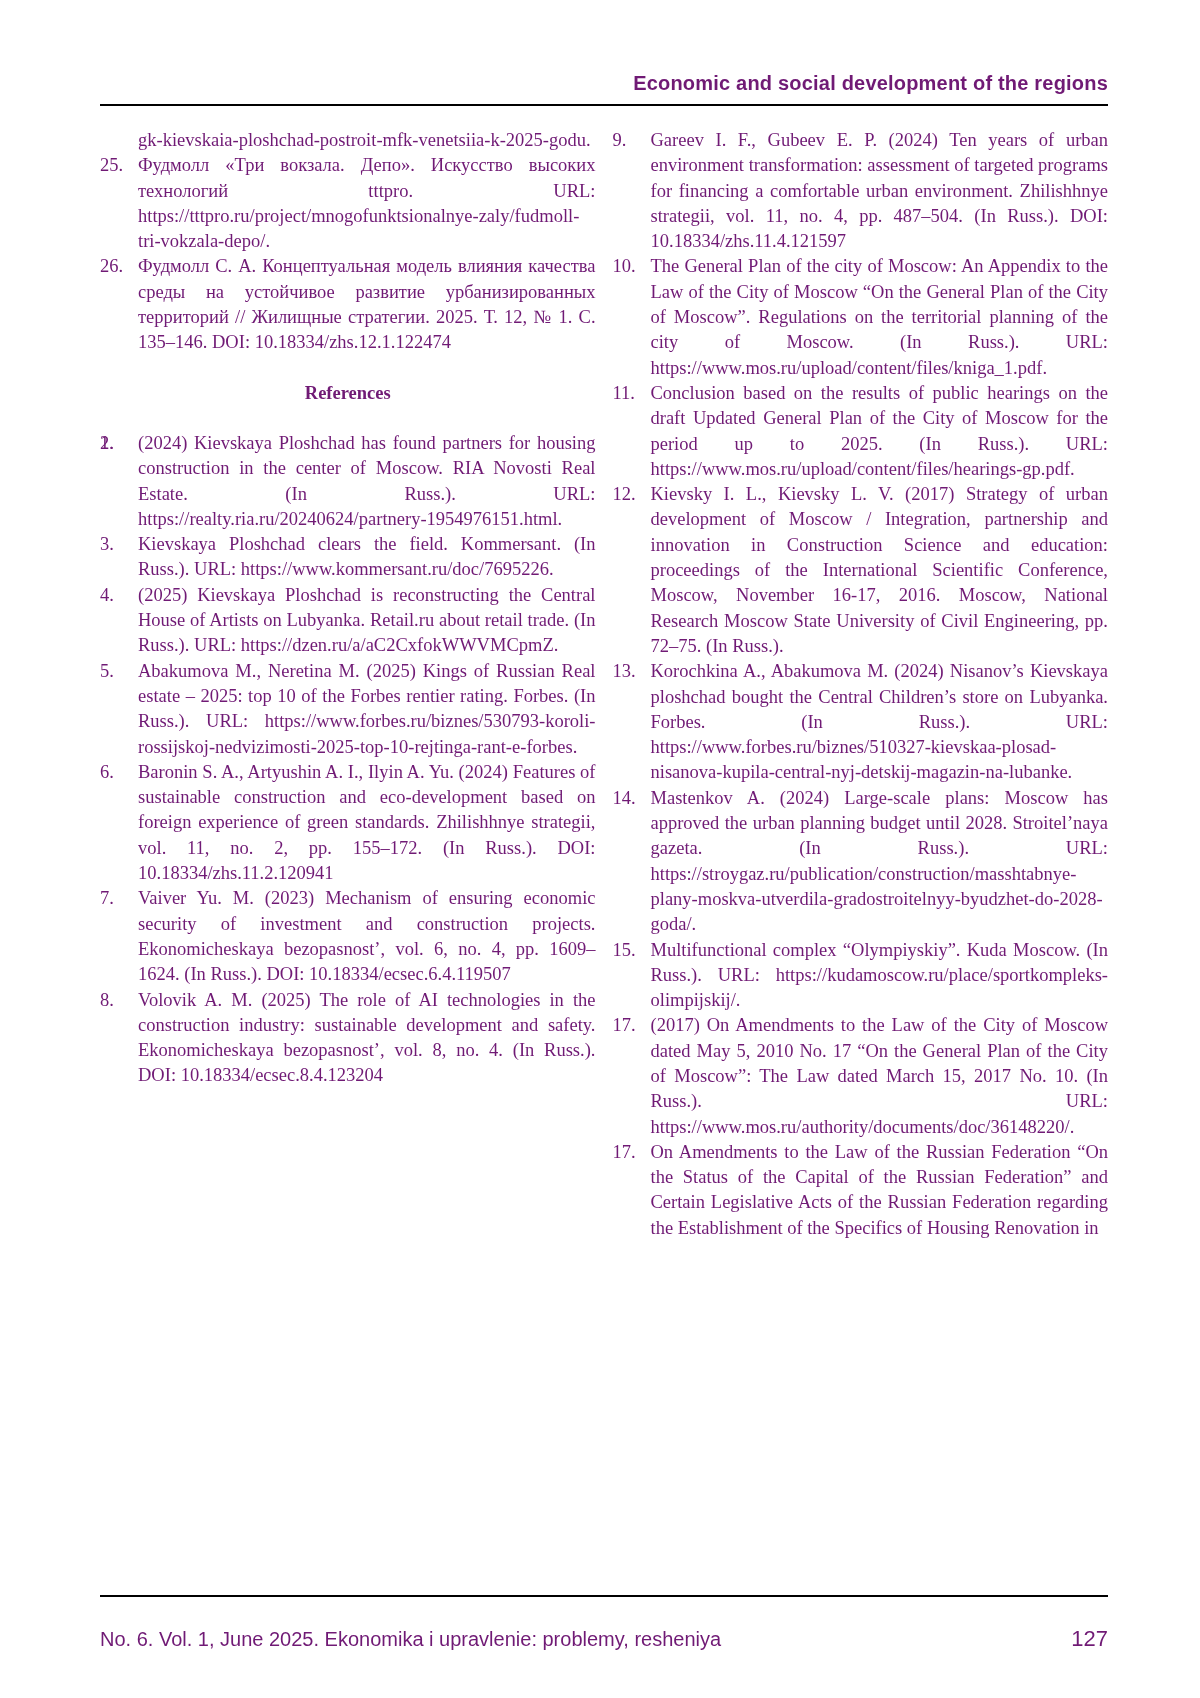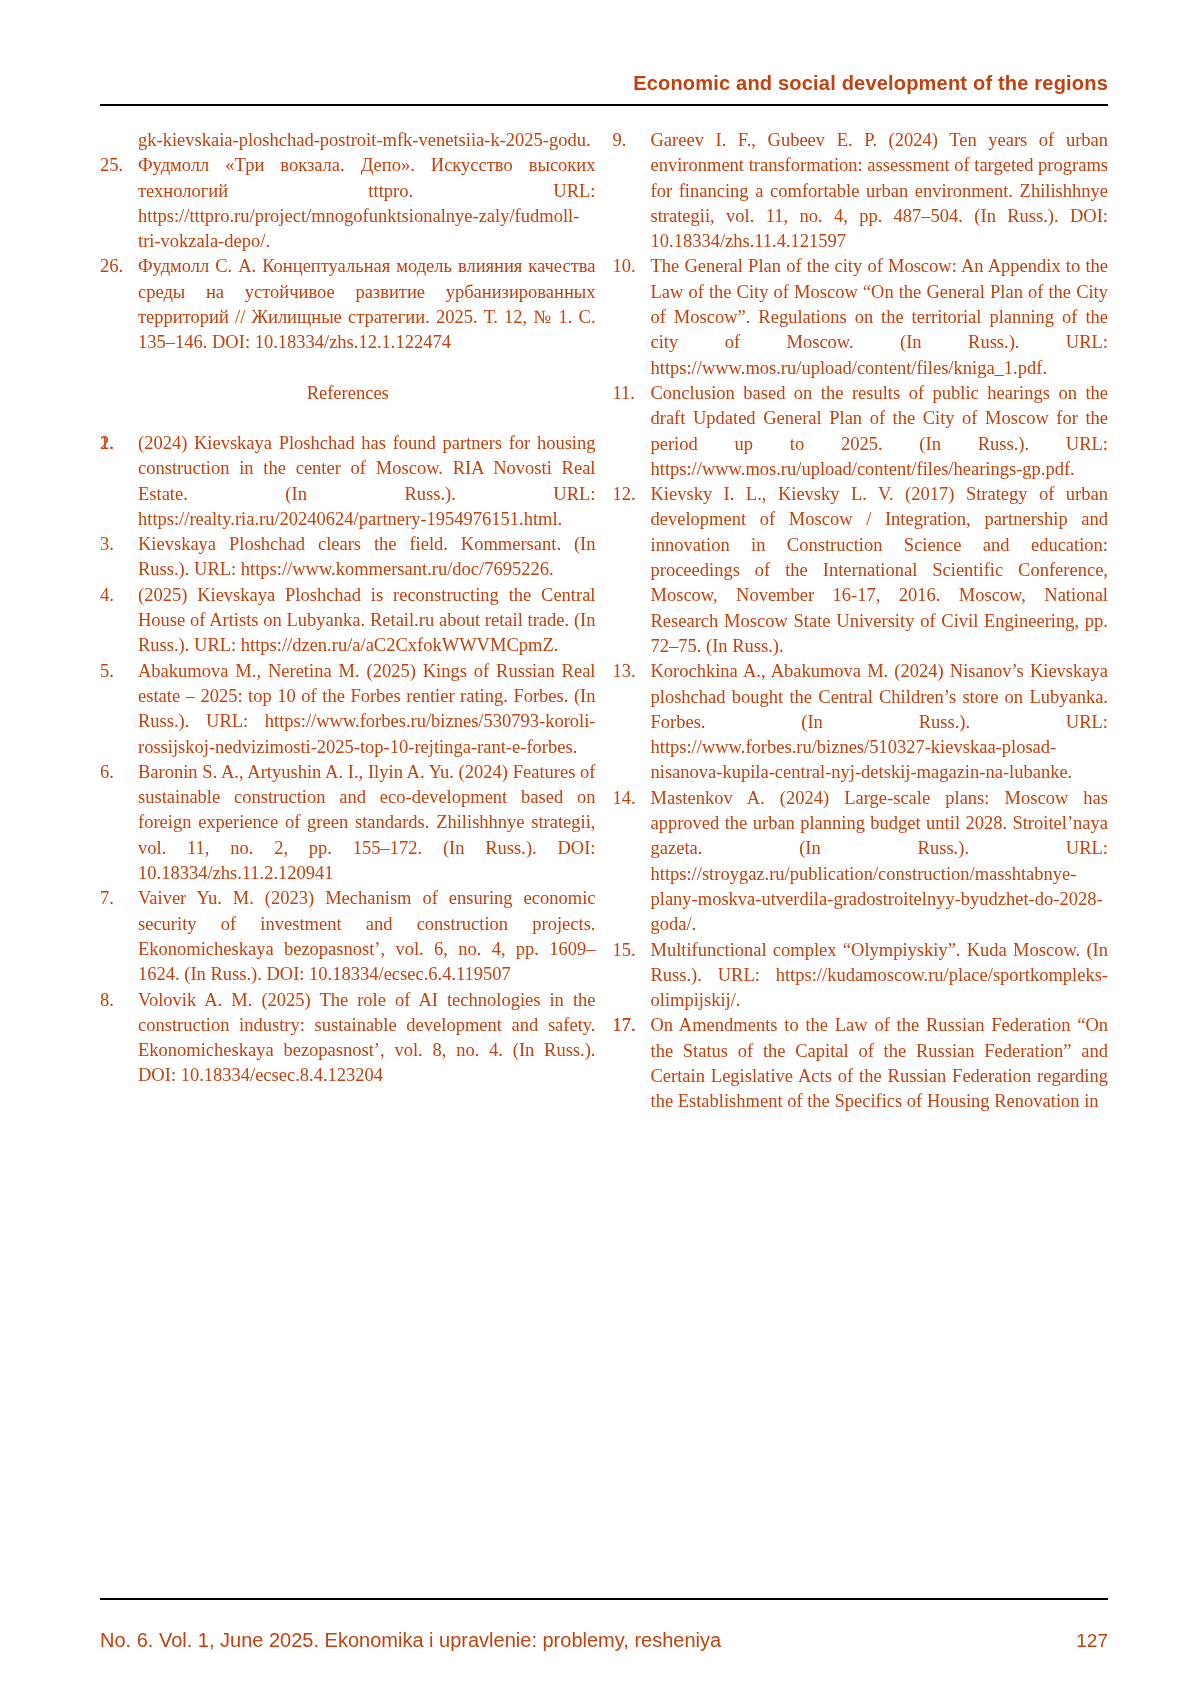--- a/index.html
+++ b/index.html
@@ -5,21 +5,21 @@
   html, body {
     margin: 0;
     padding: 0;
     background: #ffffff;
   }
   .page {
     position: relative;
     width: 1200px;
     height: 1698px;
     background: #ffffff;
-    color: #c2410c;
+    color: #701a75;
     font-family: "Liberation Serif", serif;
     box-sizing: border-box;
     overflow: hidden;
   }
   .header {
     position: absolute;
     top: 0;
     left: 100px;
     right: 92px;
     padding-top: 72px;
@@ -52,40 +52,40 @@
   }
   .ref-num {
     position: absolute;
     left: 0;
     top: 0;
     white-space: nowrap;
   }
   .refs-heading {
     margin: 25px 0 25px 0;
     text-align: center;
-    font-weight: normal;
+    font-weight: bold;
     font-size: 18.5px;
   }
   .italic {
   }
   .footer {
     position: absolute;
     left: 100px;
     right: 92px;
     bottom: 46px;
     border-top: 2px solid #000000;
     padding-top: 29px;
     display: flex;
     justify-content: space-between;
     align-items: baseline;
     font-family: "Liberation Sans", sans-serif;
     font-size: 20px;
   }
   .footer .page-num {
-    font-size: 19px;
+    font-size: 22px;
   }
 </style>
 </head>
 <body>
 
 <div class="page">
 
   <div class="header">
     <span>Economic and social development of the regions</span>
   </div>
@@ -113,21 +113,21 @@
 
     <div class="col">
       <div>
           <div class="ref-item"><span class="ref-num">9.</span><span class="ref-text"><span>Gareev I. F., Gubeev E. P. (2024) Ten years of urban environment transformation: assessment of targeted programs for financing a comfortable urban environment. </span><span class="italic">Zhilishhnye strategii</span><span>, vol. 11, no. 4, pp. 487–504. (In Russ.). DOI: 10.18334/zhs.11.4.121597</span></span></div>
           <div class="ref-item"><span class="ref-num">10.</span><span class="ref-text"><span>The General Plan of the city of Moscow: An Appendix to the Law of the City of Moscow “On the General Plan of the City of Moscow”. Regulations on the territorial planning of the city of Moscow. (In Russ.). URL: https://www.mos.ru/upload/content/files/kniga_1.pdf.</span></span></div>
           <div class="ref-item"><span class="ref-num">11.</span><span class="ref-text"><span>Conclusion based on the results of public hearings on the draft Updated General Plan of the City of Moscow for the period up to 2025. (In Russ.). URL: https://www.mos.ru/upload/content/files/hearings-gp.pdf.</span></span></div>
           <div class="ref-item"><span class="ref-num">12.</span><span class="ref-text"><span>Kievsky I. L., Kievsky L. V. (2017) Strategy of urban development of Moscow / Integration, partnership and innovation in Construction Science and education: proceedings of the International Scientific Conference, Moscow, November 16-17, 2016. Moscow, National Research Moscow State University of Civil Engineering, pp. 72–75. (In Russ.).</span></span></div>
           <div class="ref-item"><span class="ref-num">13.</span><span class="ref-text"><span>Korochkina A., Abakumova M. (2024) Nisanov’s Kievskaya ploshchad bought the Central Children’s store on Lubyanka. Forbes. (In Russ.). URL: https://www.forbes.ru/biznes/510327-kievskaa-plosad-nisanova-kupila-central-nyj-detskij-magazin-na-lubanke.</span></span></div>
           <div class="ref-item"><span class="ref-num">14.</span><span class="ref-text"><span>Mastenkov A. (2024) Large-scale plans: Moscow has approved the urban planning budget until 2028. Stroitel’naya gazeta. (In Russ.). URL: https://stroygaz.ru/publication/construction/masshtabnye-plany-moskva-utverdila-gradostroitelnyy-byudzhet-do-2028-goda/.</span></span></div>
           <div class="ref-item"><span class="ref-num">15.</span><span class="ref-text"><span>Multifunctional complex “Olympiyskiy”. Kuda Moscow. (In Russ.). URL: https://kudamoscow.ru/place/sportkompleks-olimpijskij/.</span></span></div>
-          <div class="ref-item"><span class="ref-num">17.</span></div>
+          <div class="ref-item"><span class="ref-num">17.</span><span class="ref-text"><span>(2017) On Amendments to the Law of the City of Moscow dated May 5, 2010 No. 17 “On the General Plan of the City of Moscow”: The Law dated March 15, 2017 No. 10. (In Russ.). URL: https://www.mos.ru/authority/documents/doc/36148220/.</span></span></div>
           <div class="ref-item"><span class="ref-num">17.</span><span class="ref-text"><span>On Amendments to the Law of the Russian Federation “On the Status of the Capital of the Russian Federation” and Certain Legislative Acts of the Russian Federation regarding the Establishment of the Specifics of Housing Renovation in</span></span></div>
         </div>
     </div>
 
   </div>
 
   <div class="footer">
     <span>No. 6. Vol. 1, June 2025. Ekonomika i upravlenie: problemy, resheniya</span>
     <span class="page-num">127</span>
   </div>

